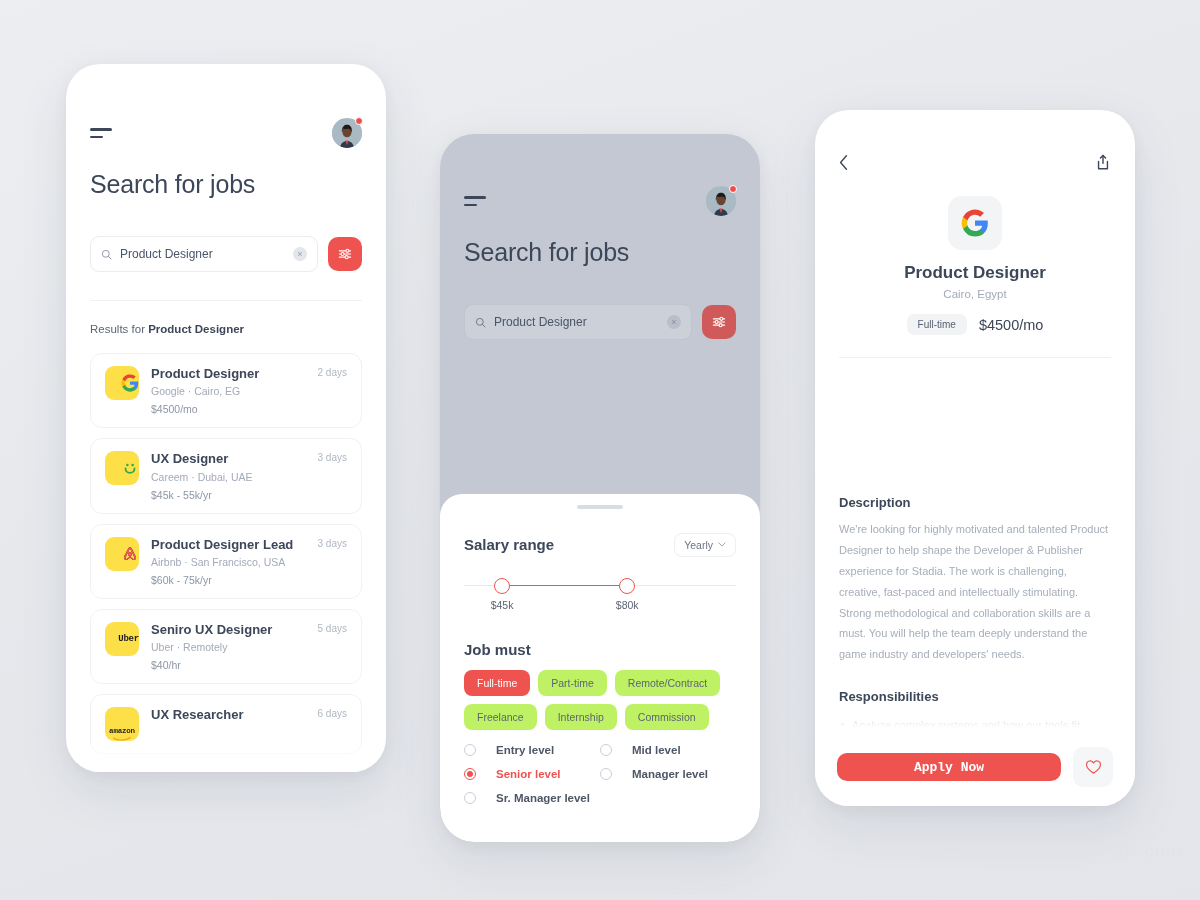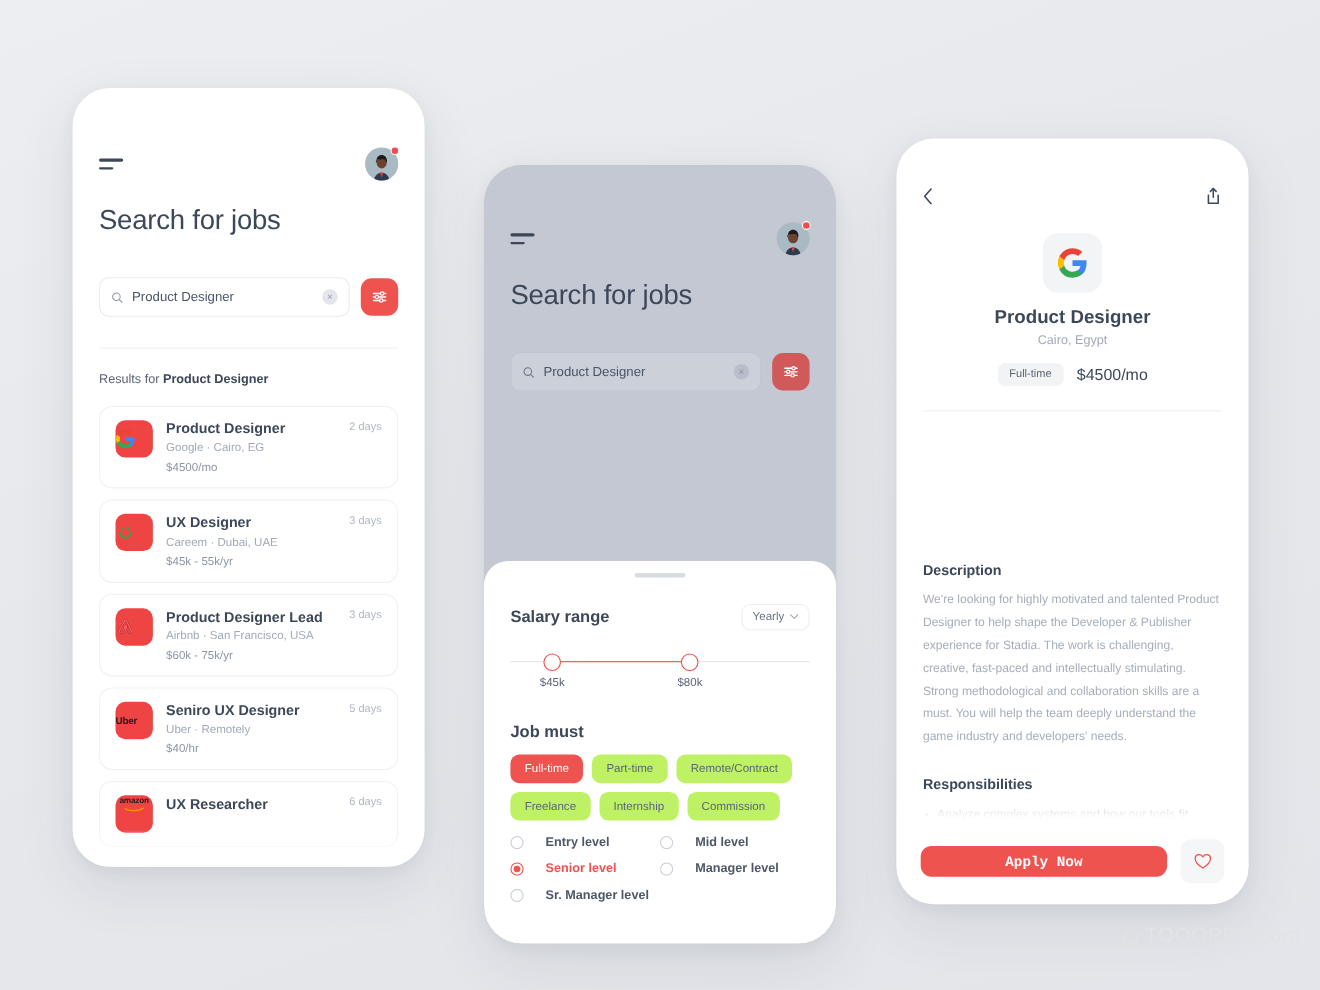--- a/index.html
+++ b/index.html
@@ -19,21 +19,21 @@
   .watermark {
     position: absolute; right: 18px; bottom: 38px;
     font-size: 19px; letter-spacing: .5px;
     color: #e1e3e7; font-weight: 400;
     display: flex; align-items: center; gap: 5px;
     user-select: none;
   }
   .watermark .wm-mark { width: 16px; height: 16px; opacity:.85; }
 
   
-  .phone { position: absolute; border-radius: 34px; overflow: hidden; margin-top: 16px; }
+  .phone { position: absolute; border-radius: 34px; overflow: hidden; }
   .phone-shadow { box-shadow: 0 18px 50px rgba(60,70,90,.10), 0 4px 14px rgba(60,70,90,.06); }
 
   #phone1 { left: 66px; top: 64px; width: 320px; height: 708px; background: #ffffff; }
   #phone2 { left: 440px; top: 134px; width: 320px; height: 708px; background: #c3c8d2; }
   #phone3 { left: 815px; top: 110px; width: 320px; height: 696px; background: #ffffff; }
 
   
   .pad { padding: 0 24px; }
   .row { display: flex; align-items: center; }
   .sb { justify-content: space-between; }
@@ -85,22 +85,22 @@
   .results-label { font-size: 11.5px; color: #5b6576; }
   .results-label b { font-weight: 700; color: #3c4759; }
 
   
   .job-card {
     background: #fff; border: 1px solid #f0f1f4; border-radius: 12px;
     padding: 12px 14px; margin-bottom: 10px; cursor: pointer;
     display: flex; gap: 12px; align-items: flex-start;
   }
   .logo-tile {
-    width: 34px; height: 34px; border-radius: 9px; background: #ef4444;
-    display:flex; align-items:center; justify-content:flex-start; flex:0 0 34px;
+    width: 34px; height: 34px; border-radius: 9px; background: #fde047;
+    display:flex; align-items:center; justify-content:flex-end; flex:0 0 34px;font-family:Liberation Mono, monospace;
   }
   .job-main { flex: 1; min-width: 0; }
   .job-title { font-size: 13px; font-weight: 700; color: #3c4759; line-height: 1.25; }
   .job-meta { font-size: 10.5px; color: #a2aab8; margin-top: 3px; }
   .job-pay { font-size: 10.5px; color: #8d96a5; margin-top: 6px; }
   .job-age { font-size: 10px; color: #b0b7c3; white-space: nowrap; padding-top: 1px; }
 
   
   .sheet {
     position: absolute; left: 0; right: 0; bottom: 0; top: 360px;

